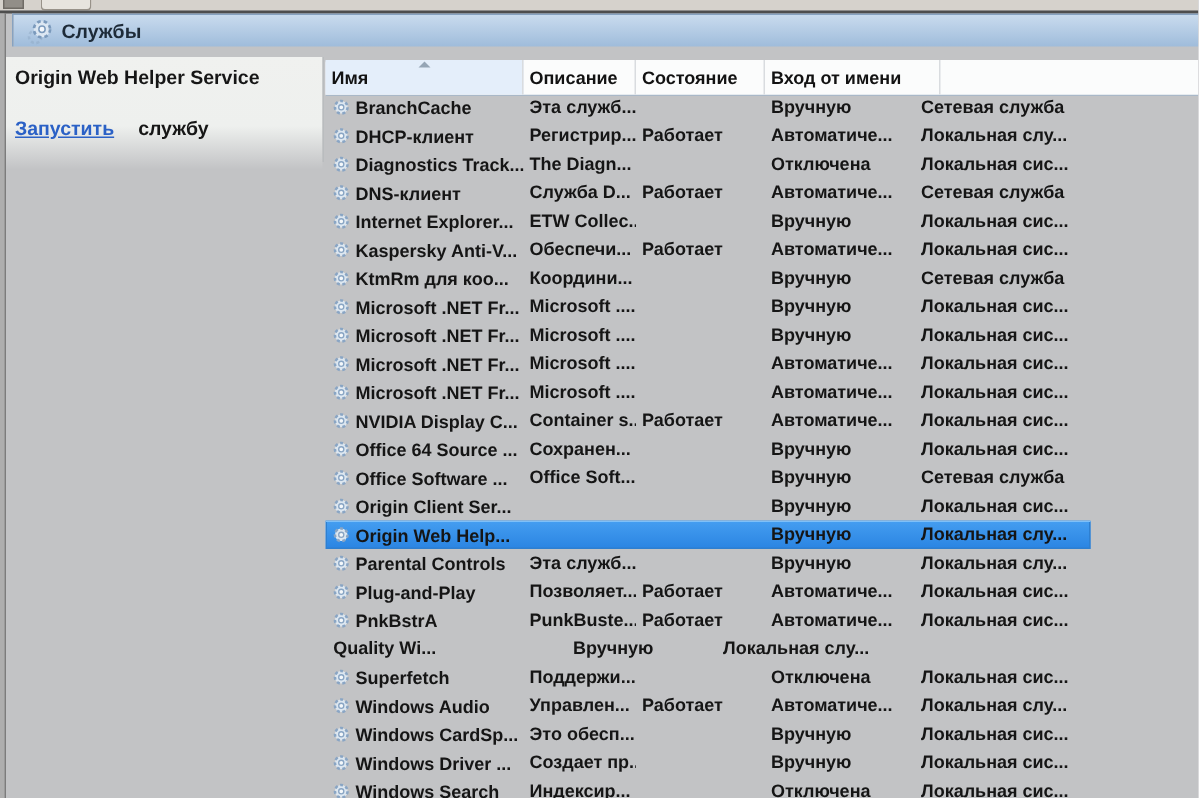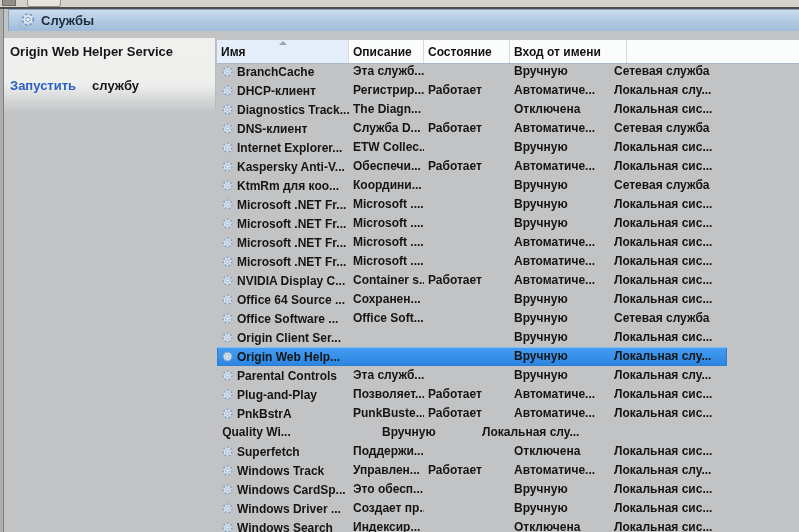--- a/index.html
+++ b/index.html
@@ -20,21 +20,21 @@
     background:linear-gradient(var(--bar-top,#c9dbee),var(--bar-bottom,#9fbcdb));
     border-top:1px solid #87a2c0;border-left:1px solid #87a2c0;}
   .gear-big{position:absolute;left:8px;top:1px;}
   .console-title{position:absolute;left:32px;top:3px;font-size:13px;font-weight:bold;color:#1e2b38;}
   
   .left-panel{position:absolute;left:4px;top:38px;width:211px;height:75px;
     background:linear-gradient(to bottom,#f0f1ef 0px,#eef0ee 46px,rgba(238,240,238,0) 100%);}
   .panel-divider{position:absolute;left:215px;top:38px;width:1px;height:70px;background:#b9bcbe;}
   .service-title{position:absolute;left:6px;top:6px;font-size:13px;font-weight:bold;color:#161616;white-space:nowrap;}
   .action-line{position:absolute;left:6px;top:40px;font-size:13px;font-weight:bold;color:#161616;white-space:nowrap;}
-  .action-line a{color:var(--link,#2b61c6);cursor:pointer;}
+  .action-line a{color:var(--link,#2b61c6);text-decoration:underline;cursor:pointer;}
   .action-line .rest{margin-left:16px;}
   
   .list-area{position:absolute;left:217px;top:38px;width:582px;height:494px;}
   .header-row{position:absolute;top:2px;left:0;height:24px;width:582px;background:#fbfcfc;display:flex;
     border-bottom:1px solid #a9b8c8;box-sizing:border-box;border-radius:2px 0 0 0;}
   .hcell{position:relative;box-sizing:border-box;border-right:1px solid #d9dcdf;padding:5px 0 0 4px;
     font-size:12px;font-weight:bold;color:#121212;white-space:nowrap;overflow:hidden;flex-shrink:0;}
   .hcell.sorted{background:var(--sorted-bg,#e4eefa);}
   .hcell.filler{flex:1;border-right:none;}
   .sort-arrow{position:absolute;top:1px;left:50%;margin-left:-4px;width:0;height:0;
@@ -355,21 +355,21 @@
           <div class="cell" style="width: 86px;"><span></span></div>
           <div class="cell" style="width: 100px;"><span>Отключена</span></div>
           <div class="cell" style="width: 117px;"><span>Локальная сис...</span></div>
         </div>
         <div class="srow">
           <div class="cell name" style="width: 132px;">
             <svg width="13" height="13" viewBox="0 0 13 13">
               <circle cx="6.5" cy="6.5" r="4.2" fill="#dde7f0" stroke="#89a5c4" stroke-width="1.7" stroke-dasharray="2 1.7"></circle>
               <circle cx="6.5" cy="6.5" r="1.7" fill="#f4f8fb" stroke="#89a5c4" stroke-width="0.9"></circle>
             </svg>
-            <span>Windows Track</span>
+            <span>Windows Audio</span>
           </div>
           <div class="cell" style="width: 75px;"><span>Управлен...</span></div>
           <div class="cell" style="width: 86px;"><span>Работает</span></div>
           <div class="cell" style="width: 100px;"><span>Автоматиче...</span></div>
           <div class="cell" style="width: 117px;"><span>Локальная слу...</span></div>
         </div>
         <div class="srow">
           <div class="cell name" style="width: 132px;">
             <svg width="13" height="13" viewBox="0 0 13 13">
               <circle cx="6.5" cy="6.5" r="4.2" fill="#dde7f0" stroke="#89a5c4" stroke-width="1.7" stroke-dasharray="2 1.7"></circle>

